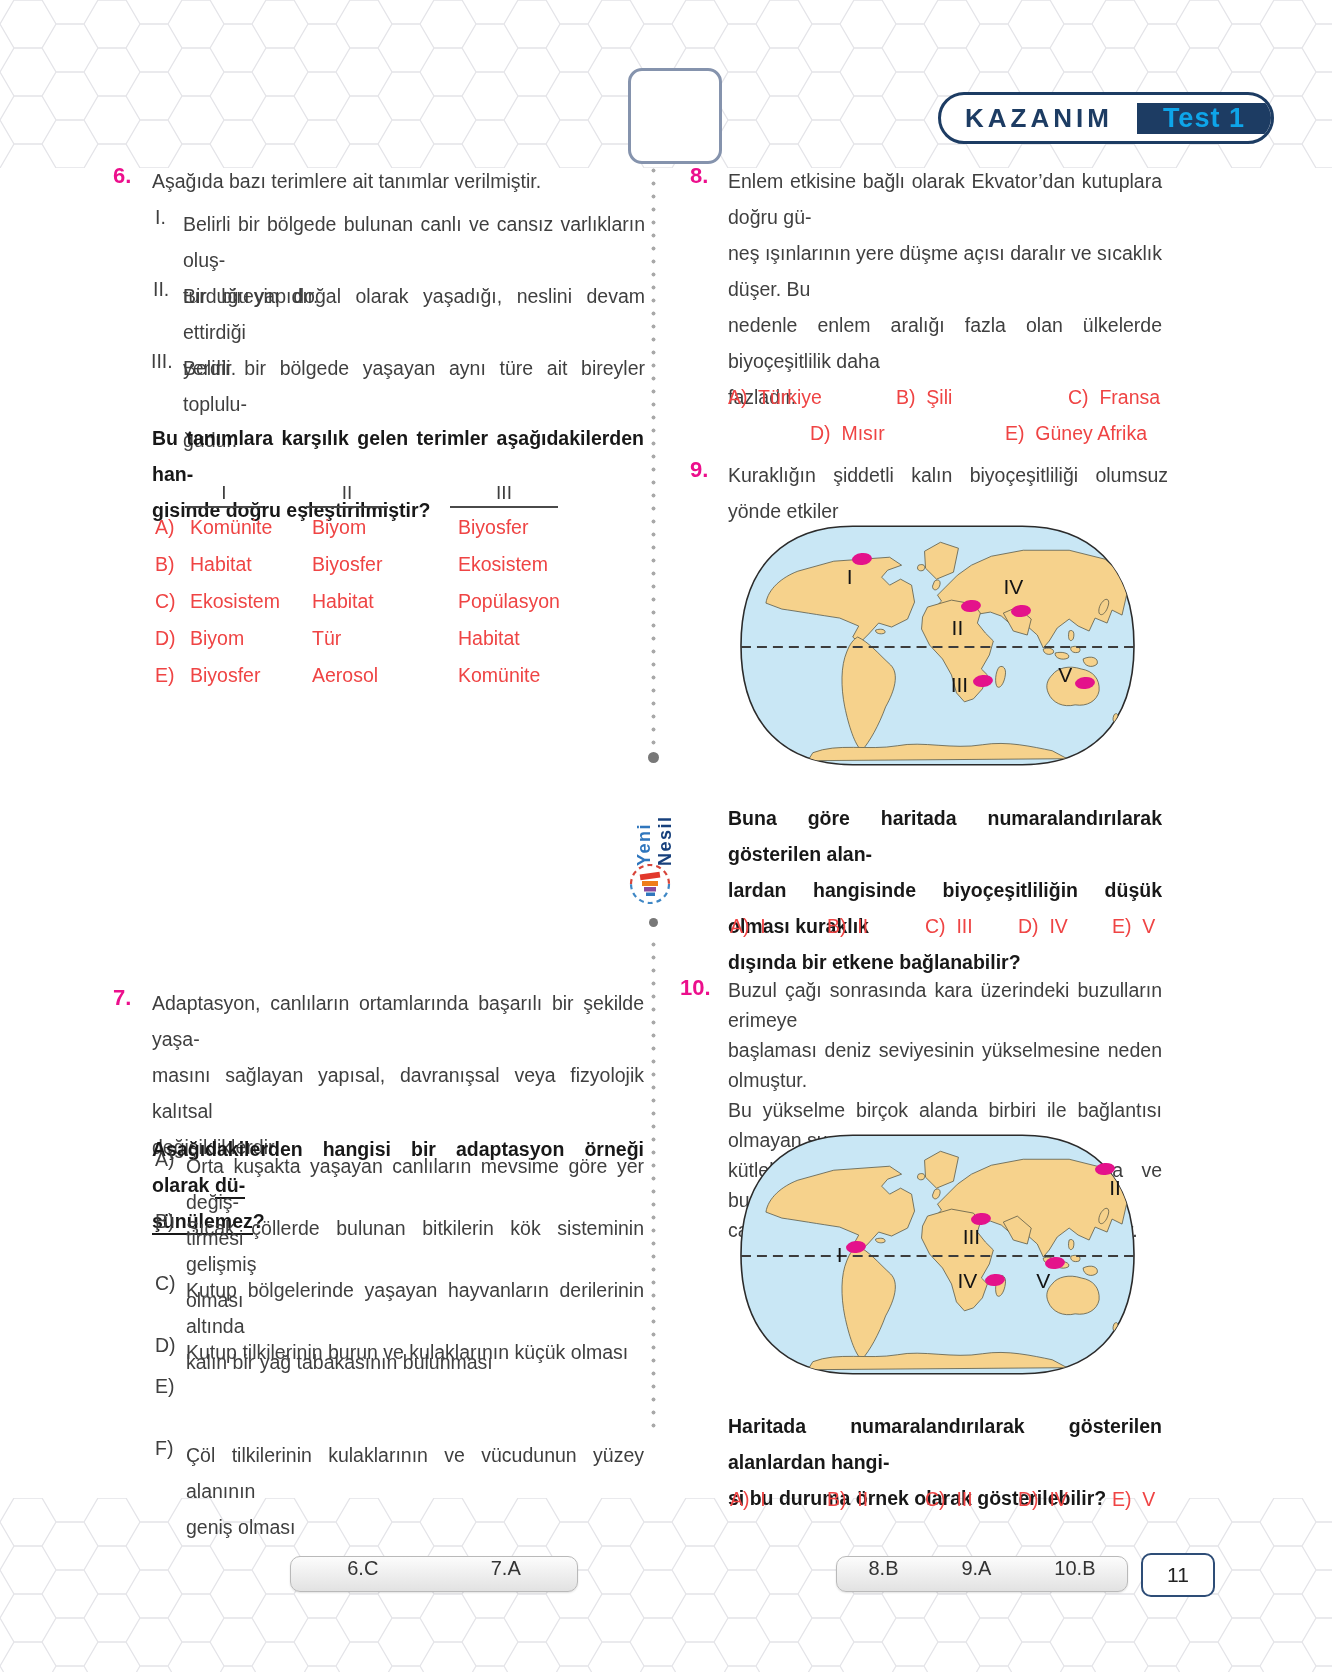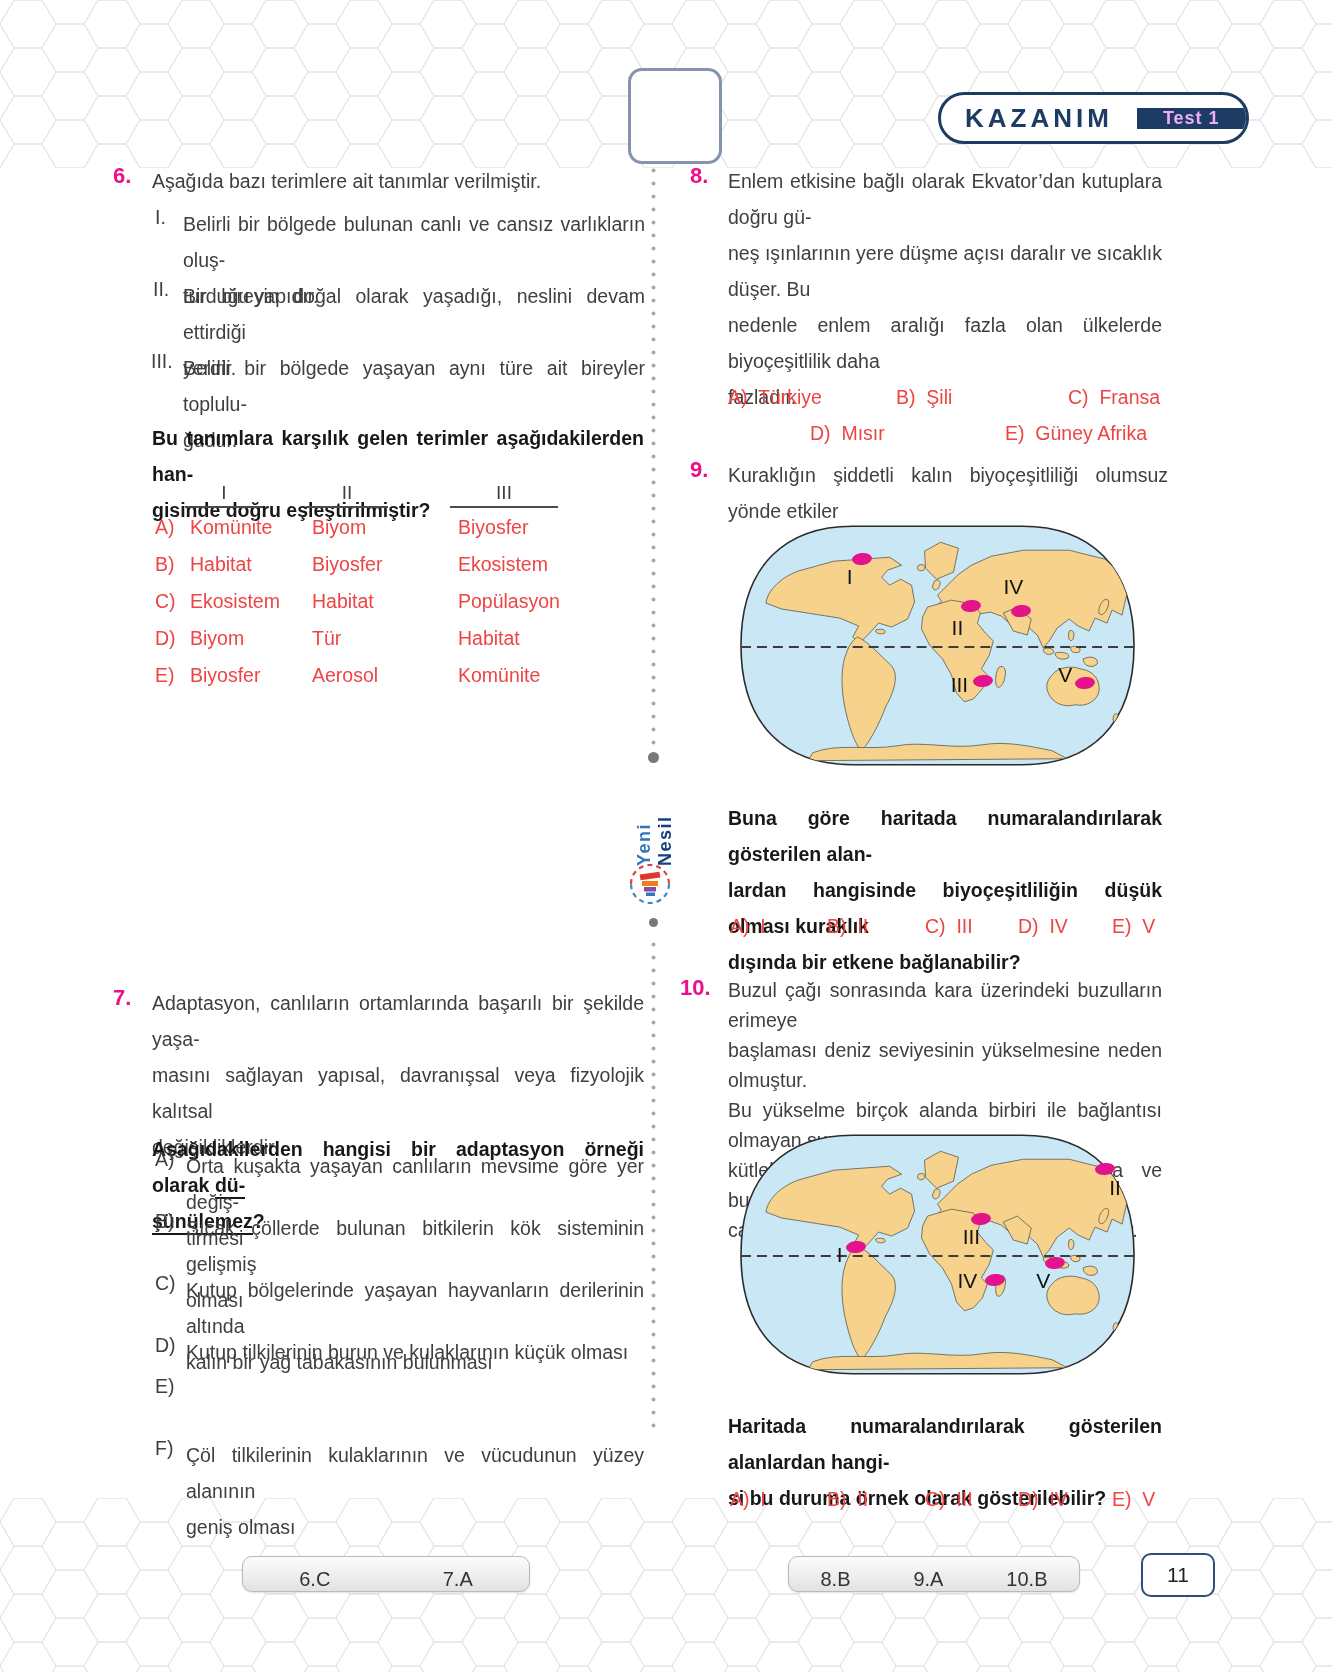--- a/index.html
+++ b/index.html
@@ -15,41 +15,41 @@
   .roman{font-size:19.5px;color:#3f3f3f;}
   .opt-letter{font-size:19.5px;color:#3f3f3f;margin-right:10px;}
   .colhead{border-bottom:2px solid #4a4a4a;text-align:center;font-size:19px;color:#3f3f3f;
            display:inline-block;height:24px;}
   .cell{font-size:19.5px;color:#ef4444;}
   
   .badge{display:flex;align-items:center;height:46px;border:3px solid #1d3c63;border-radius:26px;
          overflow:hidden;background:#fff;z-index:2;}
   .badge-left{display:flex;align-items:center;padding:0 24px;color:#1d3c63;font-weight:700;
               font-size:26px;letter-spacing:4px;}
-  .badge-right{display:flex;align-items:center;padding:0 26px;background:#1d3c63;color:#f0abfc;
-               font-weight:700;font-size:18px;letter-spacing:1px;}
+  .badge-right{display:flex;align-items:center;padding:0 26px;background:#1d3c63;color:#0ea5e9;
+               font-weight:700;font-size:27px;letter-spacing:1px;}
   .qrbox{width:88px;height:90px;background:#fff;border:3px solid #8593ad;border-radius:14px;z-index:2;}
   
   .dotline{width:5px;background-image:radial-gradient(circle at 2.5px 2.5px,#a8a8a8 1.7px,transparent 2.3px);
            background-size:5px 13px;background-repeat:repeat-y;}
   .bigdot{width:11px;height:11px;border-radius:50%;background:#787878;}
   .brand{writing-mode:vertical-rl;transform:rotate(180deg);font-size:18px;font-weight:700;
          letter-spacing:1.5px;}
   .brand .w1{color:#2f76bd;}
   .brand .w2{color:#17407c;}
   
   .map{position:absolute;}
   .map svg.wmap{position:absolute;left:0;top:0;width:100%;height:100%;}
   .mdot{position:absolute;width:20px;height:12px;border-radius:50%;background:#e4128b;
         transform:translate(-50%,-50%) rotate(-6deg);}
   .mlabel{position:absolute;font-size:21px;color:#141414;transform:translate(-50%,-50%);}
   
   .pill{position:absolute;height:34px;border:1px solid #b9b9b9;border-radius:10px;
-        background:linear-gradient(#fcfcfc,#e2e2e2);display:flex;align-items:flex-end;
-        justify-content:space-around;z-index:2;box-shadow:0 1px 2px rgba(0,0,0,0.12);}
+        background:linear-gradient(#fcfcfc,#e2e2e2);display:flex;align-items:flex-start;
+        justify-content:space-around;z-index:2;box-shadow:0 1px 2px rgba(0,0,0,0.12);margin-left:48px;}
   .pill span{font-size:20px;color:#333;}
   .pagebox{position:absolute;width:70px;height:40px;border:2.5px solid #2e4d77;border-radius:10px;
            background:#fff;display:flex;align-items:center;justify-content:center;
            font-size:21px;color:#222;z-index:2;}
 </style>
 </head>
 <body>
 
 <div class="page">
 

